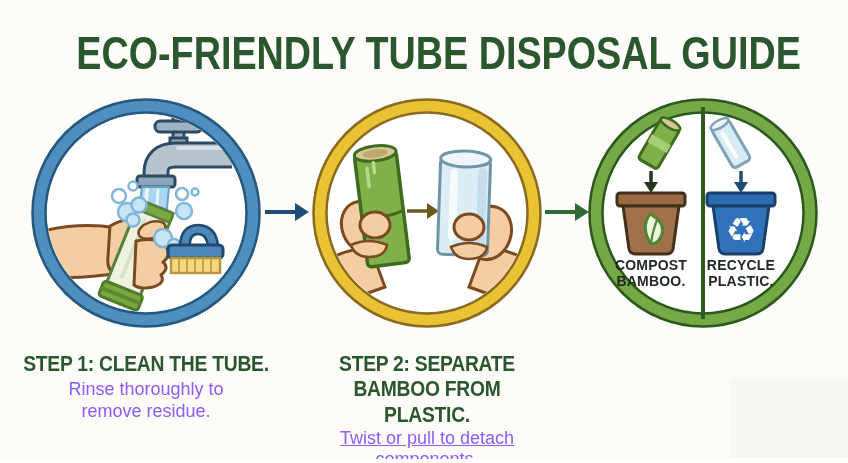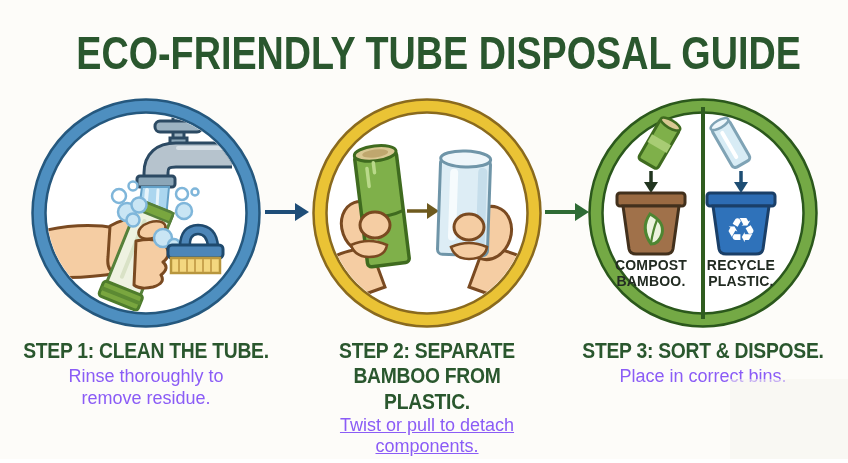--- a/index.html
+++ b/index.html
@@ -14,21 +14,21 @@
     transform:scaleX(0.82); transform-origin:center top;
     white-space:nowrap;
   }
 
   .circle { position:absolute; width:232px; height:232px; top:97px; }
   .c1 { left:30px; }  .c2 { left:311px; }  .c3 { left:587px; }
 
   .arrow { position:absolute; top:199px; width:48px; height:26px; }
   .a1 { left:263px; }  .a2 { left:543px; }
 
-  .step { position:absolute; top:338px; width:268px; text-align:center; }
+  .step { position:absolute; top:351px; width:268px; text-align:center; }
   .s1 { left:12px; }  .s2 { left:293px; }  .s3 { left:569px; }
   .step-heading {
     font-size:21px; font-weight:bold; color:#2a572e; line-height:1.16;
     letter-spacing:-0.3px; transform:scale(0.92,1.04); transform-origin:center top;
   }
   .s2 .step-heading { width:254px; margin:0 auto; }
   .step-desc { font-size:18px; color:#8b5cf6; line-height:1.18; margin:4px auto 0; }
   .s1 .step-desc { width:212px; }
   .s2 .step-desc { width:232px;text-decoration:underline; }
   .s3 .step-desc { width:250px; }
@@ -207,19 +207,15 @@
   </svg>
 
   <div class="step s1">
     <div class="step-heading">STEP 1: CLEAN THE TUBE.</div>
     <div class="step-desc">Rinse thoroughly to remove residue.</div>
   </div>
   <div class="step s2">
     <div class="step-heading">STEP 2: SEPARATE BAMBOO FROM PLASTIC.</div>
     <div class="step-desc">Twist or pull to detach components.</div>
   </div>
-  <div class="step s3">
-    <div class="step-heading">STEP 3: SORT &amp; DISPOSE.</div>
-    <div class="step-desc">Place in correct bins.</div>
-  </div>
 
   <div class="watermark"></div>
 </div>
 
 </body></html>

